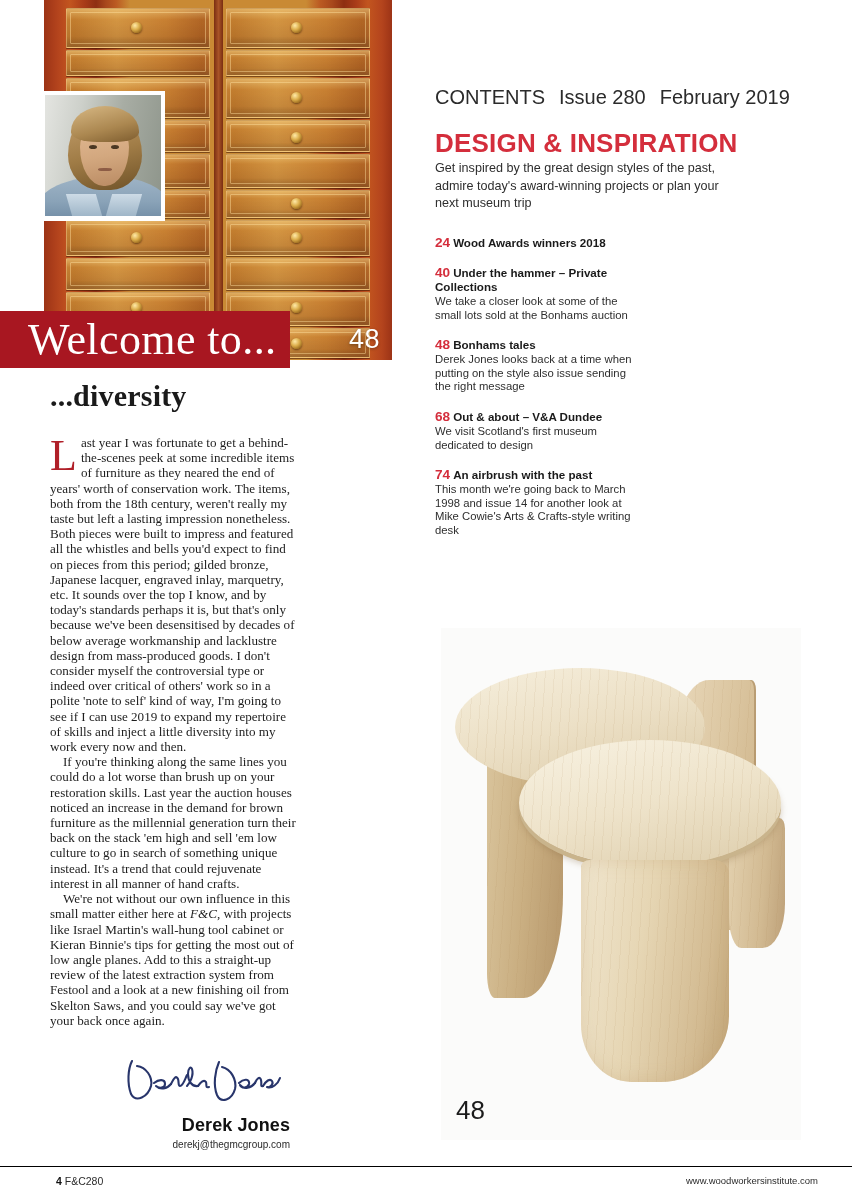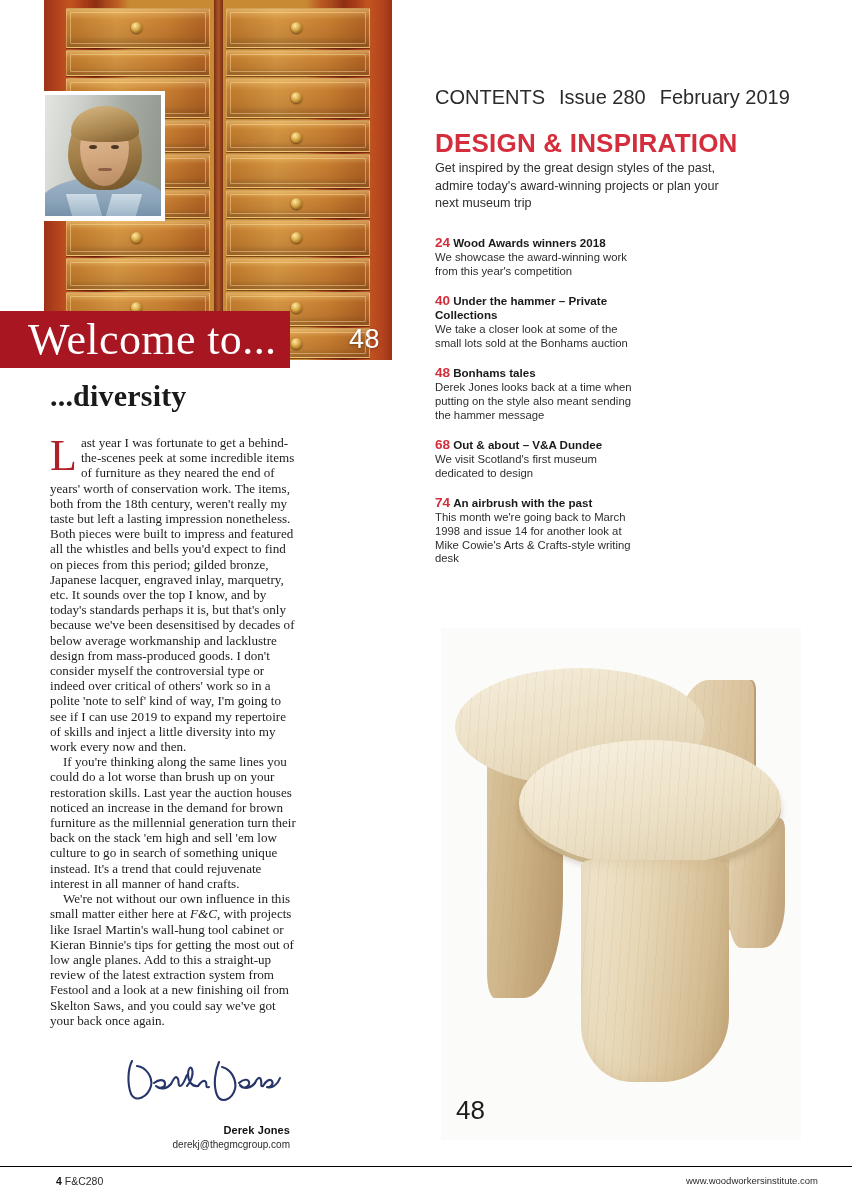--- a/index.html
+++ b/index.html
@@ -245,24 +245,24 @@
     top: 1053px;
     width: 246px;
     text-align: right;
   }
   .sig-svg {
     display: block;
     margin-left: auto;
     margin-right: 2px;
   }
   .sig-name {
-    font-size: 11px;
+    font-size: 18px;
     font-weight: bold;
     color: #111111;
-    margin-top: 19px;
+    margin-top: 10px;
     letter-spacing: .1px;
   }
   .sig-email {
     font-size: 10px;
     color: #2b2b2b;
     margin-top: 3px;
   }
 
   
   .contents-head {
@@ -540,29 +540,28 @@
 <div class="contents-head">
   <span class="word">CONTENTS</span><span class="word">Issue 280</span><span class="word">February 2019</span>
 </div>
 
 <div class="section-title">DESIGN &amp; INSPIRATION</div>
 <div class="section-intro">Get inspired by the great design styles of the past, admire today's award-winning projects or plan your next museum trip</div>
 
 <div class="entries">
   <div class="entry">
     <div class="ttl"><span class="pg">24</span><span>Wood Awards winners 2018</span></div>
-    <div class="desc">We showcase the award-winning work from this year's competition</div>
   </div>
   <div class="entry">
     <div class="ttl"><span class="pg">40</span><span>Under the hammer – Private Collections</span></div>
     <div class="desc">We take a closer look at some of the small lots sold at the Bonhams auction</div>
   </div>
   <div class="entry">
     <div class="ttl"><span class="pg">48</span><span>Bonhams tales</span></div>
-    <div class="desc">Derek Jones looks back at a time when putting on the style also meant sending the hammer message</div>
+    <div class="desc">Derek Jones looks back at a time when putting on the style also issue sending the right message</div>
   </div>
   <div class="entry">
     <div class="ttl"><span class="pg">68</span><span>Out &amp; about – V&amp;A Dundee</span></div>
     <div class="desc">We visit Scotland's first museum dedicated to design</div>
   </div>
   <div class="entry">
     <div class="ttl"><span class="pg">74</span><span>An airbrush with the past</span></div>
     <div class="desc">This month we're going back to March 1998 and issue 14 for another look at Mike Cowie's Arts &amp; Crafts-style writing desk</div>
   </div>
 </div>

